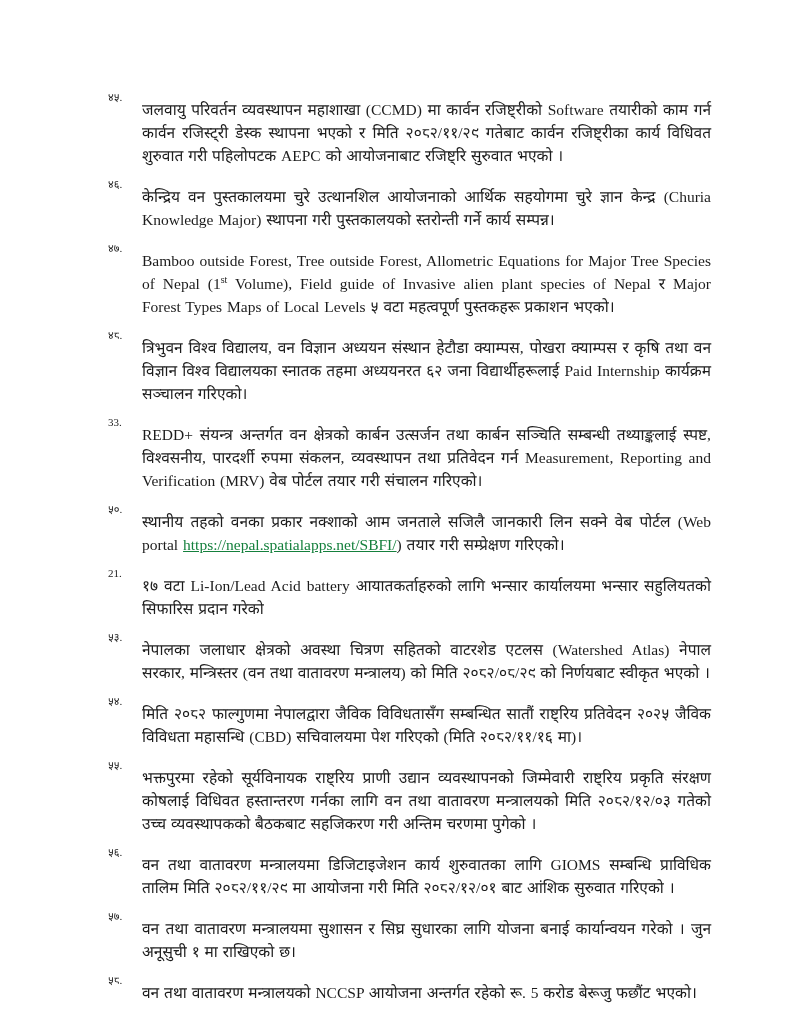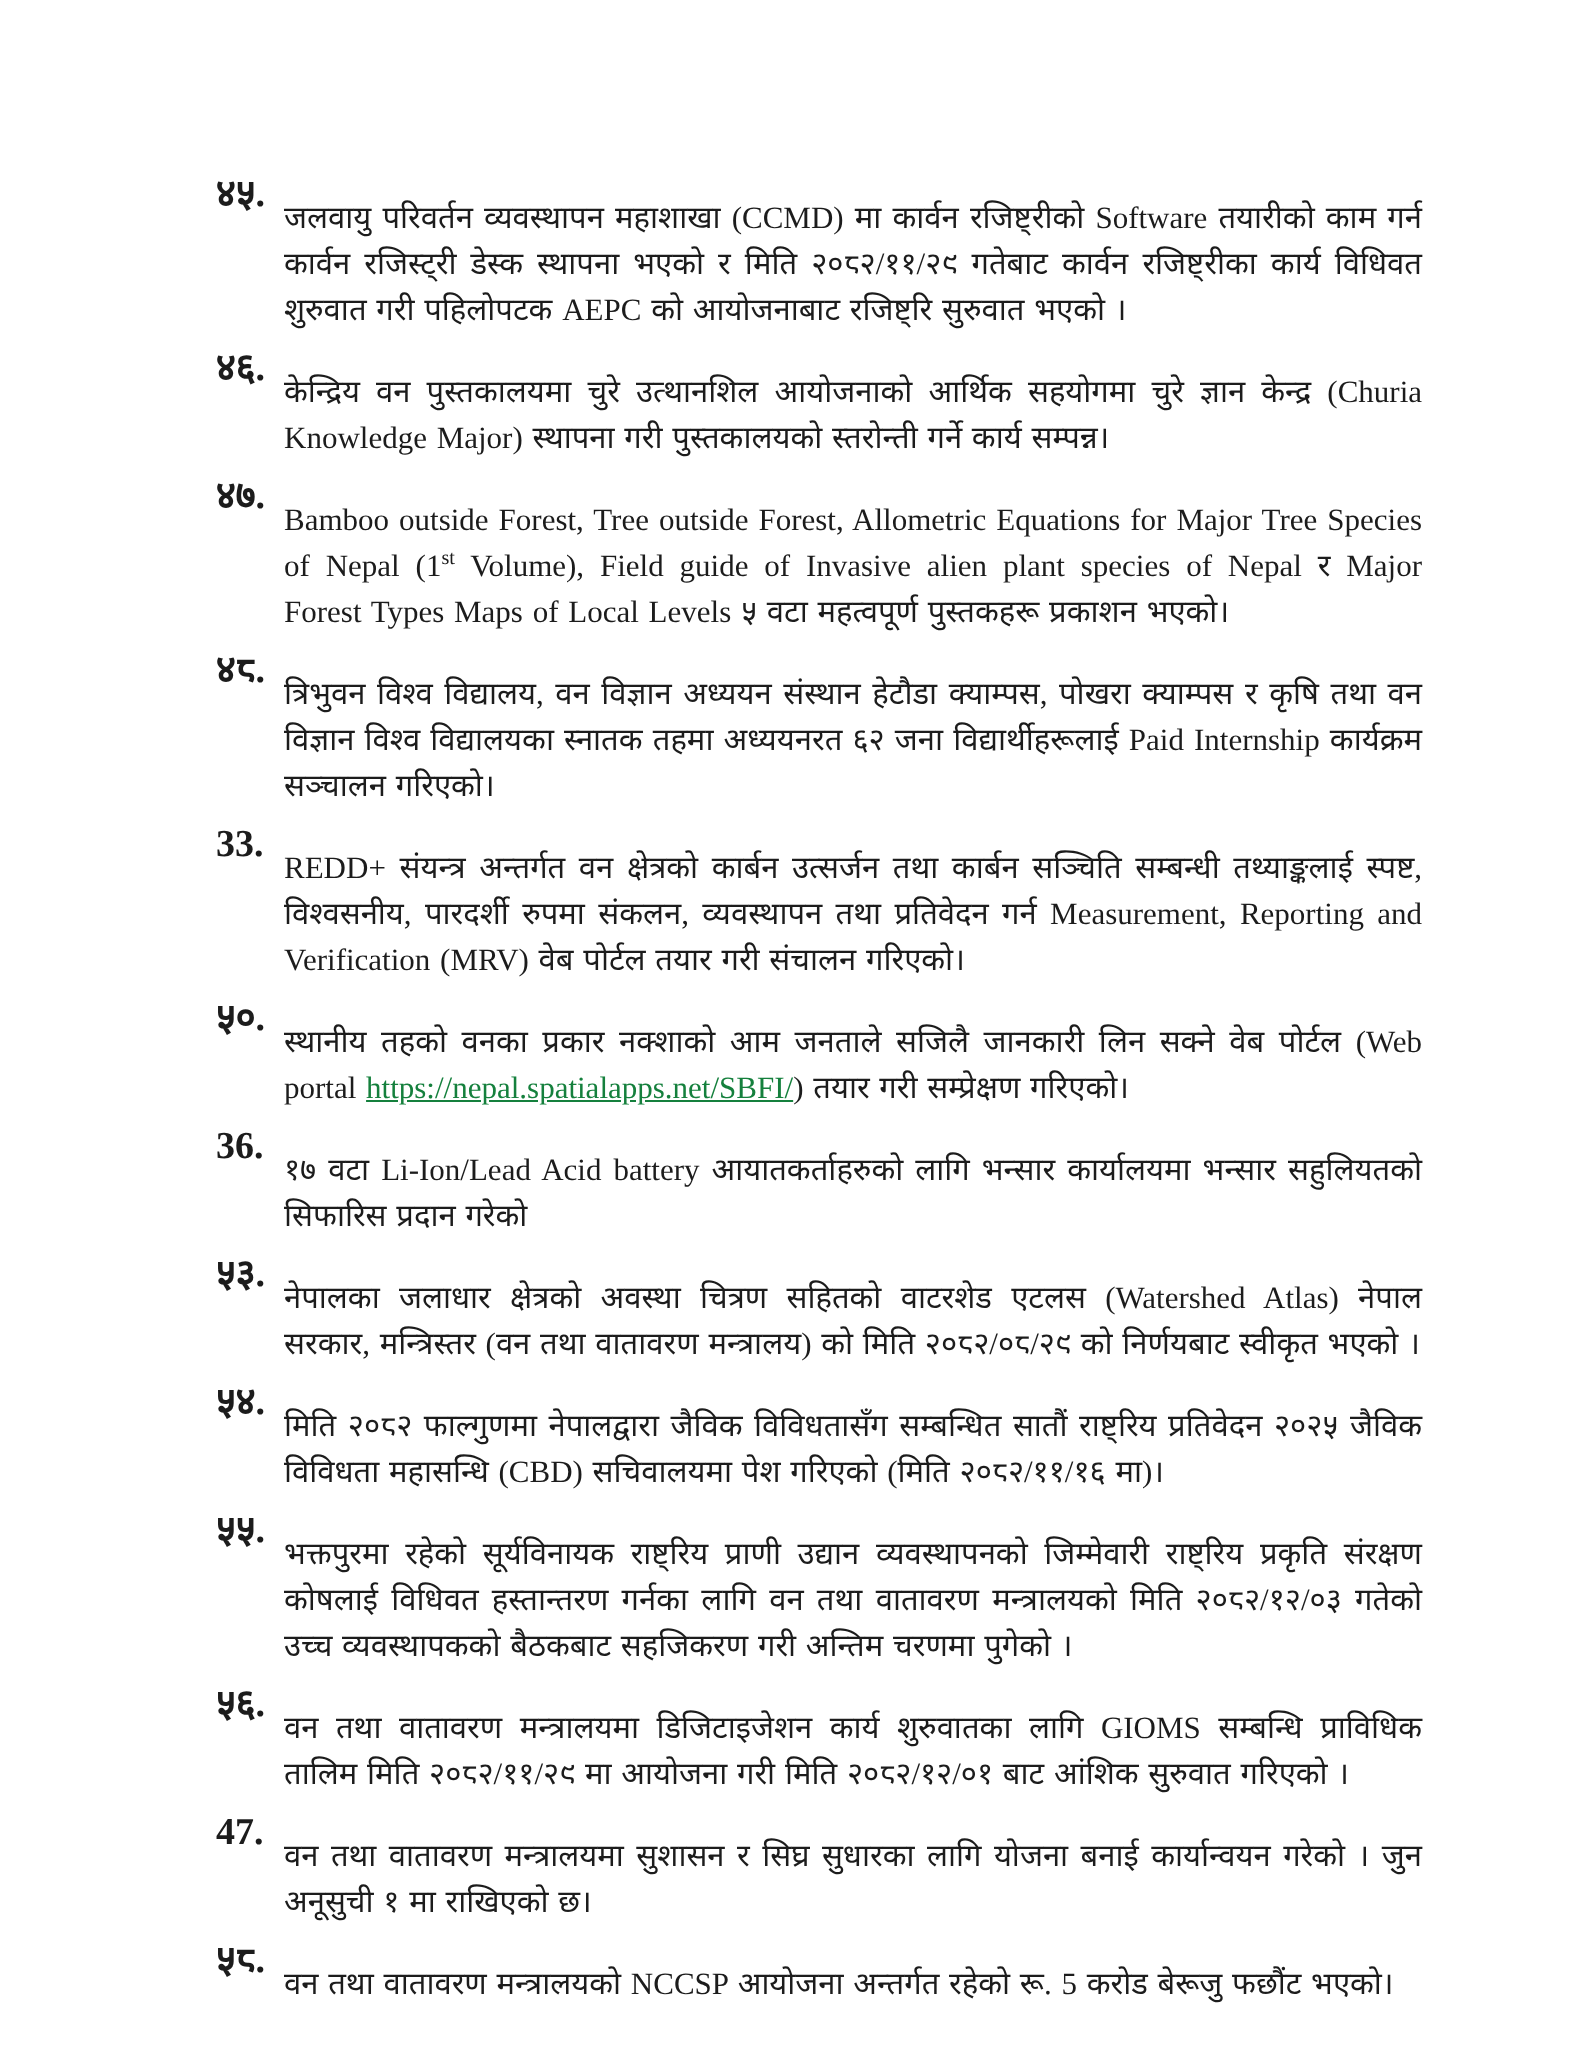--- a/index.html
+++ b/index.html
@@ -22,24 +22,23 @@
   .doc-list {
     width: 100%;
   }
   .item {
     display: flex;
     align-items: flex-start;
     margin-bottom: 6px;
   }
   .num {
     flex: 0 0 34px;
-    font-size: 19px;
+    font-size: 11px;
     line-height: 23px;
     white-space: nowrap;
-    font-weight: bold;
   }
   .txt {
     flex: 1;
     font-size: 15.5px;
     line-height: 23px;
     text-align: justify;
     word-spacing: 1px;
     margin-top: 12px;
   }
   .txt a.link {
@@ -74,41 +73,41 @@
       </div>
       <div class="item">
         <span class="num">33.</span>
         <span class="txt"><span>REDD+ संयन्त्र अन्तर्गत वन क्षेत्रको कार्बन उत्सर्जन तथा कार्बन सञ्चिति सम्बन्धी तथ्याङ्कलाई स्पष्ट, विश्वसनीय, पारदर्शी रुपमा संकलन, व्यवस्थापन तथा प्रतिवेदन गर्न Measurement, Reporting and Verification (MRV) वेब पोर्टल तयार गरी संचालन गरिएको।</span></span>
       </div>
       <div class="item">
         <span class="num">५०.</span>
         <span class="txt"><span>स्थानीय तहको वनका प्रकार नक्शाको आम जनताले सजिलै जानकारी लिन सक्ने वेब पोर्टल (Web portal </span><a class="link" href="#" style="color: #15803d;">https://nepal.spatialapps.net/SBFI/</a><span>) तयार गरी सम्प्रेक्षण गरिएको।</span></span>
       </div>
       <div class="item">
-        <span class="num">36.</span>
+        <span class="num">21.</span>
         <span class="txt"><span>१७ वटा Li-Ion/Lead Acid battery आयातकर्ताहरुको लागि भन्सार कार्यालयमा भन्सार सहुलियतको सिफारिस प्रदान गरेको</span></span>
       </div>
       <div class="item">
         <span class="num">५३.</span>
         <span class="txt"><span>नेपालका जलाधार क्षेत्रको अवस्था चित्रण सहितको वाटरशेड एटलस (Watershed Atlas) नेपाल सरकार, मन्त्रिस्तर (वन तथा वातावरण मन्त्रालय) को मिति २०८२/०८/२९ को निर्णयबाट स्वीकृत भएको ।</span></span>
       </div>
       <div class="item">
         <span class="num">५४.</span>
         <span class="txt"><span>मिति २०८२ फाल्गुणमा नेपालद्वारा जैविक विविधतासँग सम्बन्धित सातौं राष्ट्रिय प्रतिवेदन २०२५ जैविक विविधता महासन्धि (CBD) सचिवालयमा पेश गरिएको (मिति २०८२/११/१६ मा)।</span></span>
       </div>
       <div class="item">
         <span class="num">५५.</span>
         <span class="txt"><span>भक्तपुरमा रहेको सूर्यविनायक राष्ट्रिय प्राणी उद्यान व्यवस्थापनको जिम्मेवारी राष्ट्रिय प्रकृति संरक्षण कोषलाई विधिवत हस्तान्तरण गर्नका लागि वन तथा वातावरण मन्त्रालयको मिति २०८२/१२/०३ गतेको उच्च व्यवस्थापकको बैठकबाट सहजिकरण गरी अन्तिम चरणमा पुगेको ।</span></span>
       </div>
       <div class="item">
         <span class="num">५६.</span>
         <span class="txt"><span>वन तथा वातावरण मन्त्रालयमा डिजिटाइजेशन कार्य शुरुवातका लागि GIOMS सम्बन्धि प्राविधिक तालिम मिति २०८२/११/२९ मा आयोजना गरी मिति २०८२/१२/०१ बाट आंशिक सुरुवात गरिएको ।</span></span>
       </div>
       <div class="item">
-        <span class="num">47.</span>
+        <span class="num">५७.</span>
         <span class="txt"><span>वन तथा वातावरण मन्त्रालयमा सुशासन र सिघ्र सुधारका लागि योजना बनाई कार्यान्वयन गरेको । जुन अनूसुची १ मा राखिएको छ।</span></span>
       </div>
       <div class="item">
         <span class="num">५८.</span>
         <span class="txt"><span>वन तथा वातावरण मन्त्रालयको NCCSP आयोजना अन्तर्गत रहेको रू. 5 करोड बेरूजु फछौंट भएको।</span></span>
       </div>
     </div>
 </div>
 
 </body></html>

